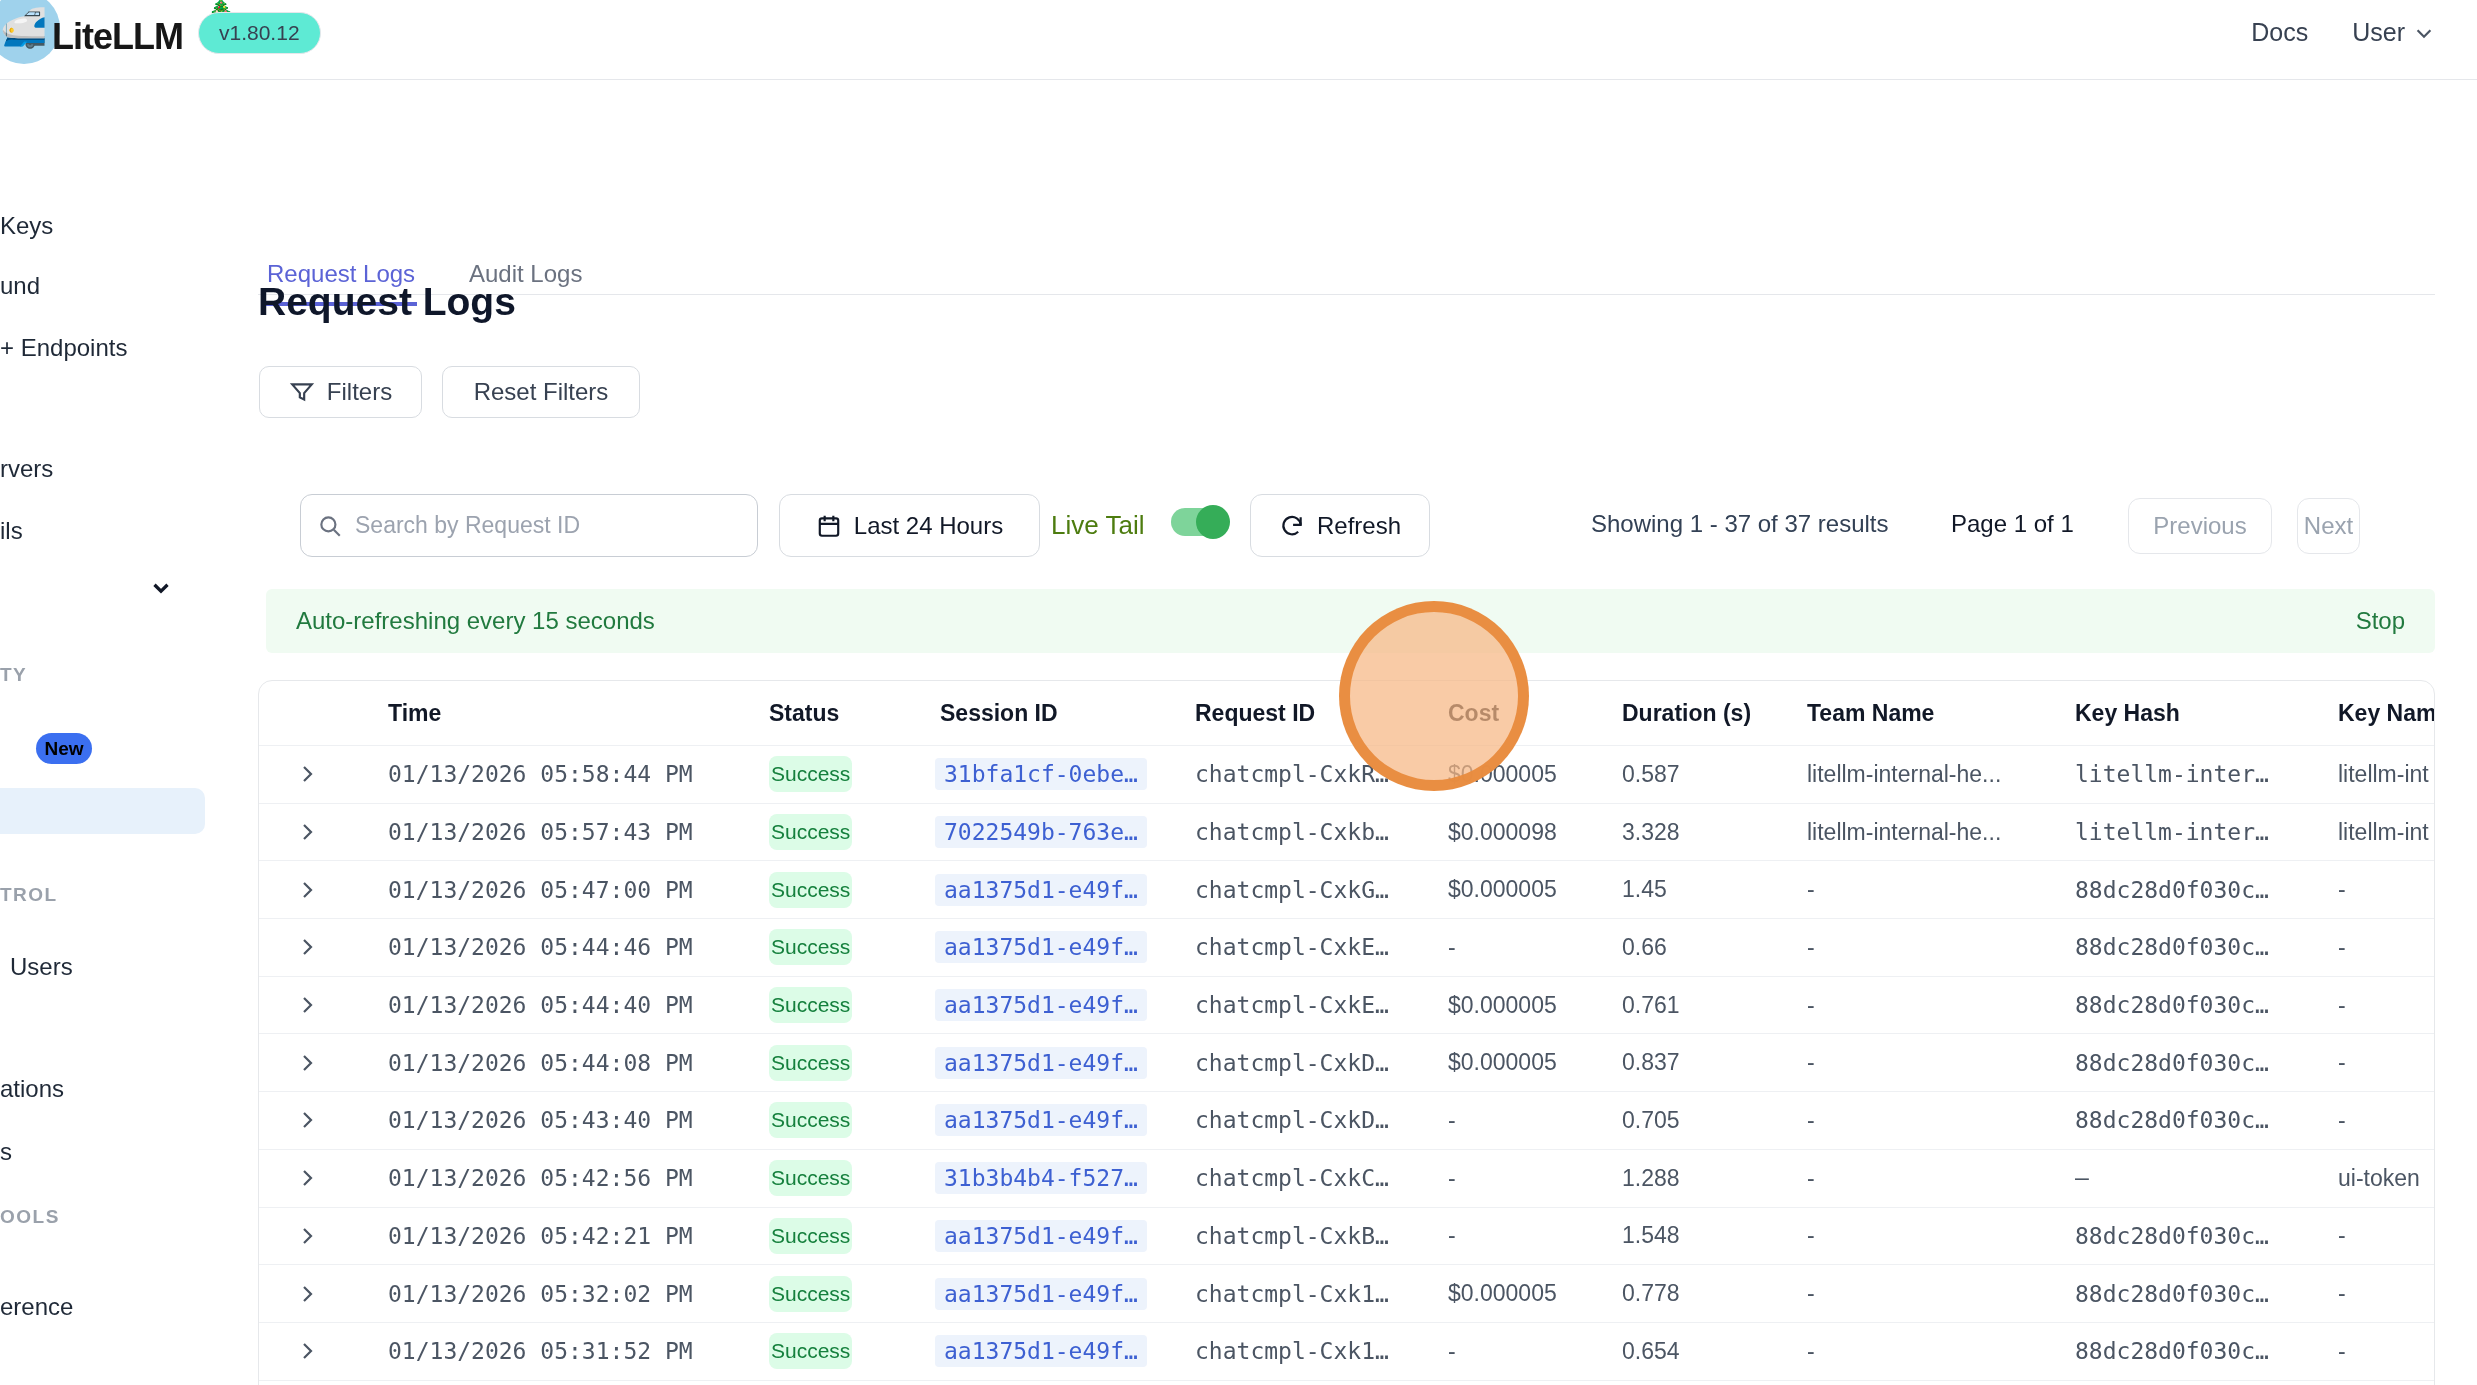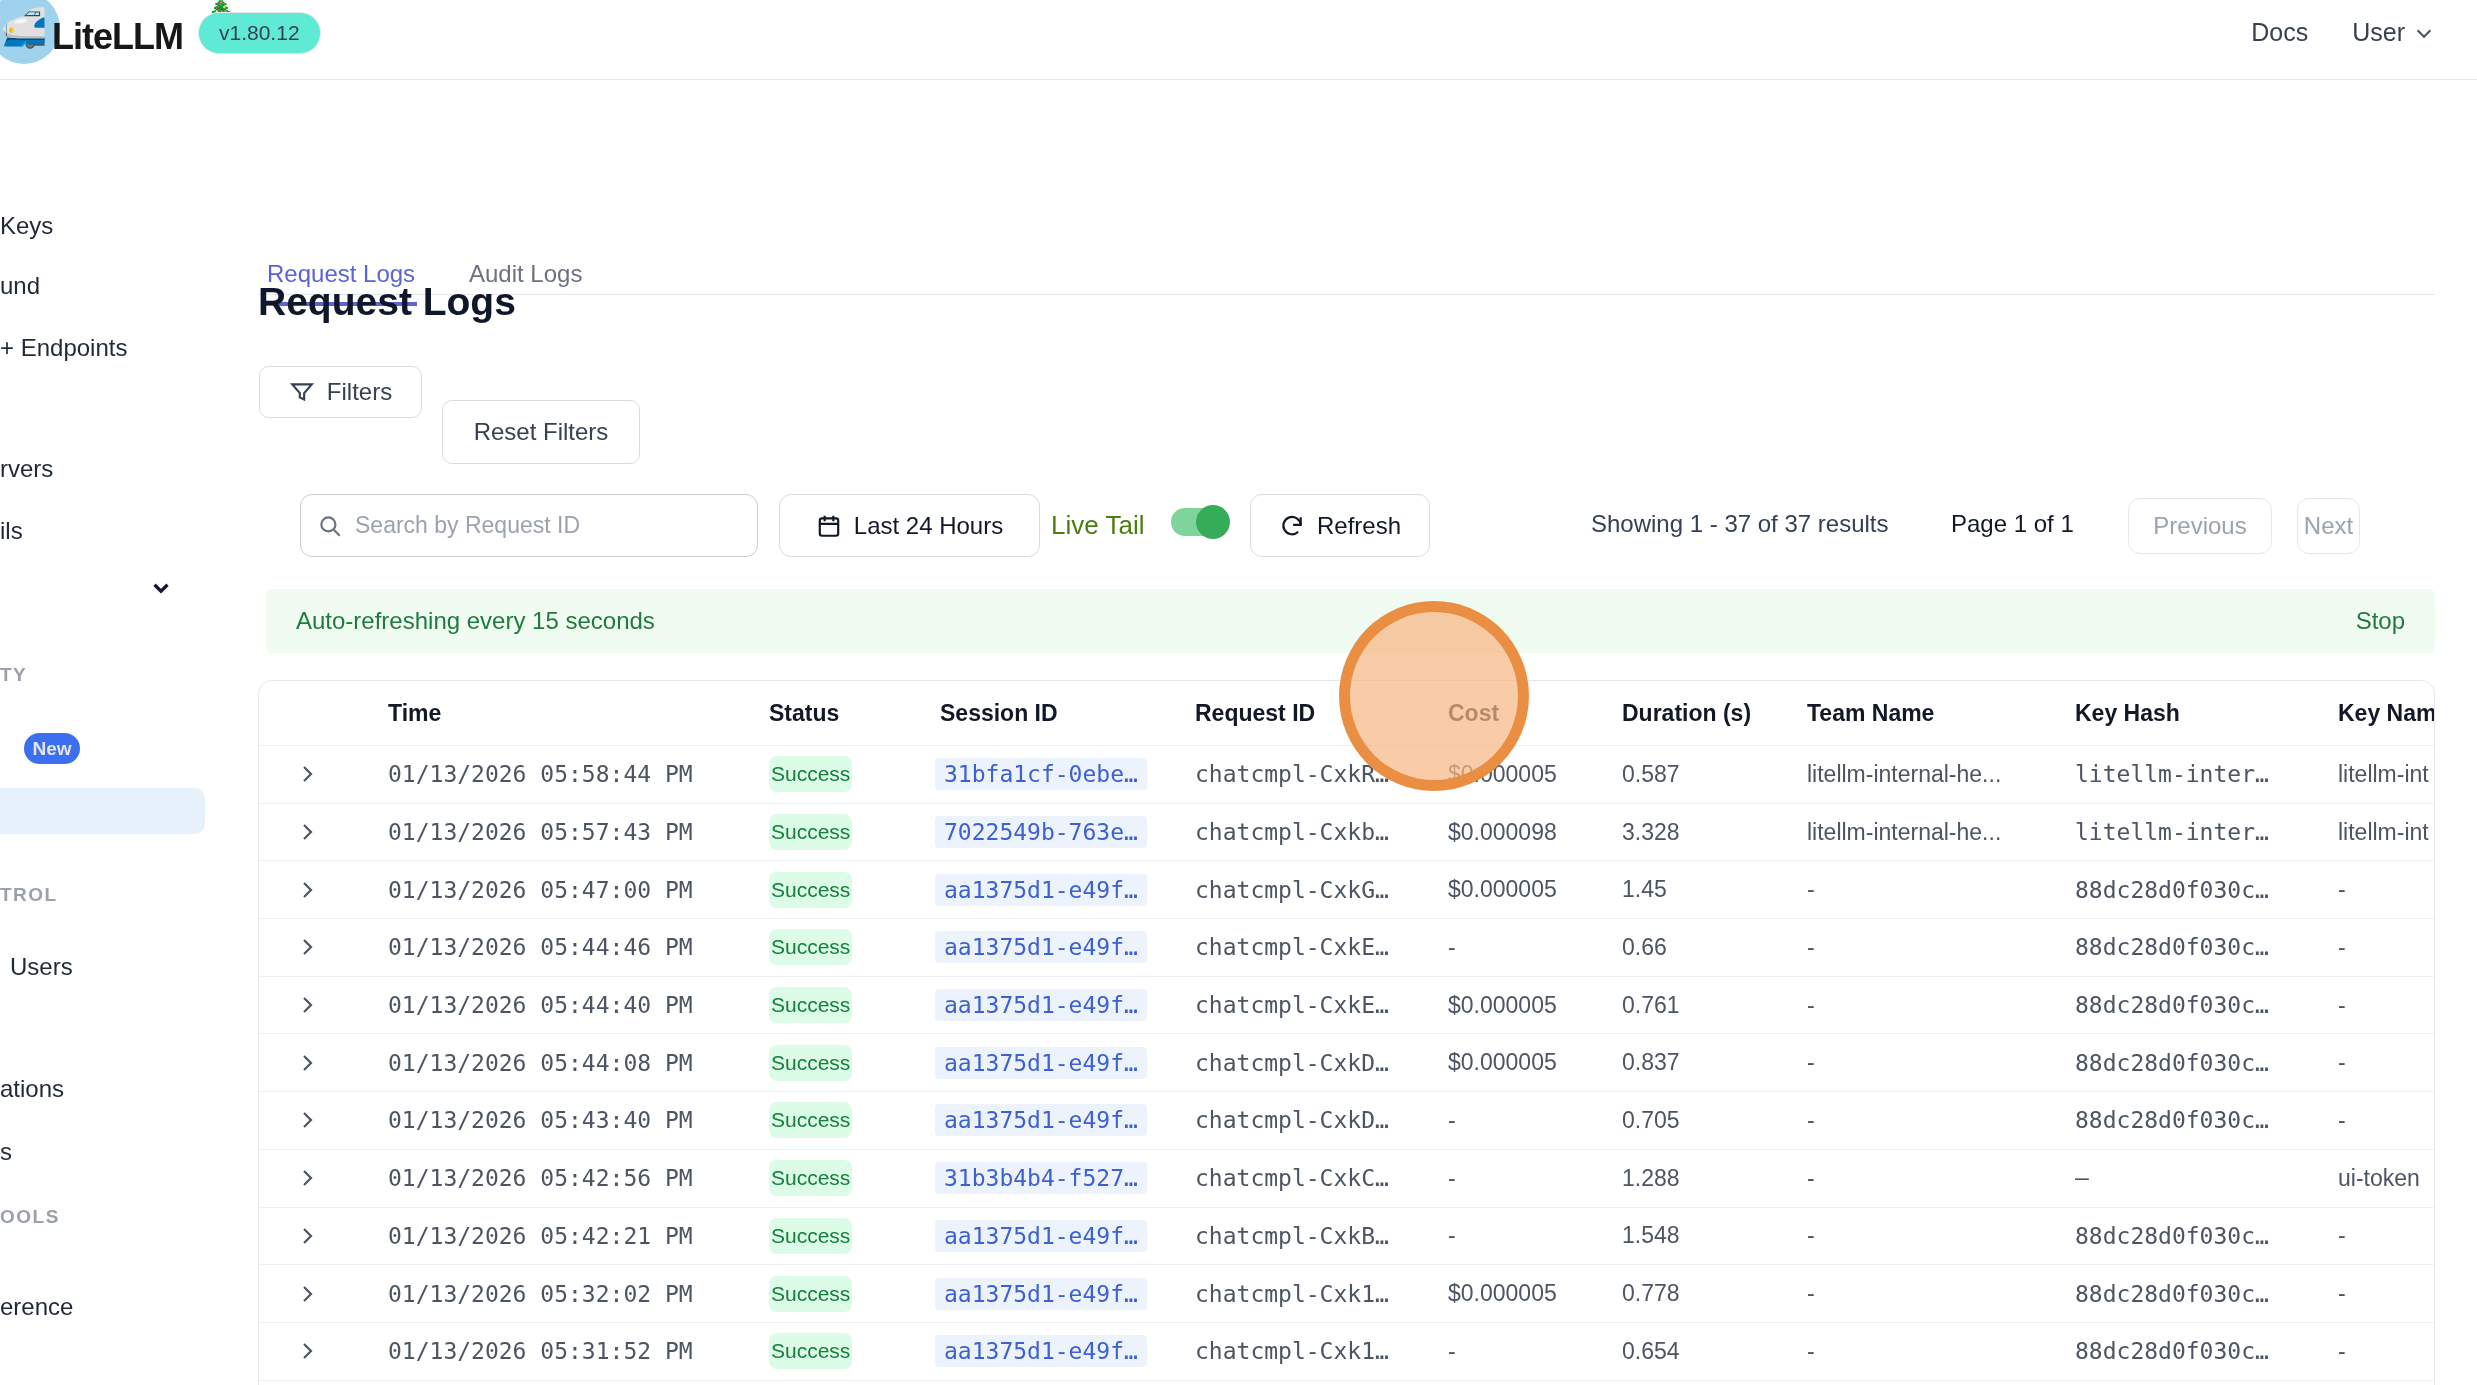--- a/index.html
+++ b/index.html
@@ -16,38 +16,38 @@
                border-radius:22px; background:#5eead4; color:#374151; font-size:21px; }
   .tree { position:absolute; left:206px; top:-4px; font-size:24px; }
   .top-links { position:absolute; right:42px; top:18px; display:flex; align-items:center; gap:44px;
                font-size:25px; color:#374151; }
   .chev-down-sm { width:22px; height:22px; stroke:#4b5563; fill:none; stroke-width:2.4; margin-left:8px; }
 
   
   .sidebar { position:absolute; left:0; top:80px; width:205px; height:1305px; background:#fff; z-index:4; }
   .side-item { position:absolute; left:0; font-size:24px; color:#1f2937; white-space:nowrap; cursor:pointer; }
   .side-section { position:absolute; left:0; font-size:19px; font-weight:700; letter-spacing:1.5px; color:#9aa1ab; white-space:nowrap; }
-  .new-badge { position:absolute; left:24px; width:56px; height:31px; background:#3b6ff0; color:#e5e5e5;
+  .new-badge { position:absolute; left:36px; width:56px; height:31px; background:#3b6ff0; color:#000000;
                font-size:19px; font-weight:700; border-radius:16px; display:flex; align-items:center; justify-content:center; }
   .side-selected { position:absolute; left:-20px; width:225px; height:46px; background:#e7f1fb; border-radius:10px; }
   .side-chevron { position:absolute; left:148px; width:26px; height:26px; stroke:#111827; fill:none; stroke-width:3; cursor:pointer; }
 
   
   .main { position:absolute; left:205px; top:80px; width:2272px; height:1305px; }
   
   .tabs-line { position:absolute; left:53px; top:214px; width:2177px; border-bottom:1px solid #e5e7eb; }
   .tab { position:absolute; top:180px; font-size:24px; padding:0 2px 14px 2px; cursor:pointer; white-space:nowrap; }
   .tab.active { color:#5b63d6; border-bottom:4px solid #5b63d6; }
   .tab.inactive { color:#6b7280; }
   .page-title { position:absolute; left:53px; top:200px; font-size:39px; font-weight:700; color:#0f172a; }
 
   .btn { display:flex; align-items:center; justify-content:center; gap:12px; background:#fff;
          border:1px solid #d8dce1; border-radius:10px; font-size:24px; color:#374151; cursor:pointer; white-space:nowrap; }
   .filters-btn   { position:absolute; left:54px;  top:286px; width:163px; height:52px; }
-  .reset-btn     { position:absolute; left:237px; top:286px; width:198px; height:64px;margin-top:34px; }
+  .reset-btn     { position:absolute; left:237px; top:286px; width:198px; height:52px; }
 
   
   .search-box { position:absolute; left:95px; top:414px; width:458px; height:63px; border:1px solid #c8cdd4;
                 border-radius:12px; display:flex; align-items:center; padding:0 16px; gap:12px; background:#fff; }
   .search-box input { border:none; outline:none; flex:1; font-size:23px; color:#111827;
                       font-family:"Liberation Sans",sans-serif; }
   .search-box input::placeholder { color:#9ca3af; }
   .range-btn  { position:absolute; left:574px;  top:414px; width:261px; height:63px; border-radius:12px; color:#111827; }
   .livetail-label { position:absolute; left:846px; top:430px; font-size:26px; color:#4d7c0f; font-weight:500; }
   .toggle { position:absolute; left:966px; top:428px; width:56px; height:28px; border-radius:15px; background:#7ed49a; cursor:pointer; }

